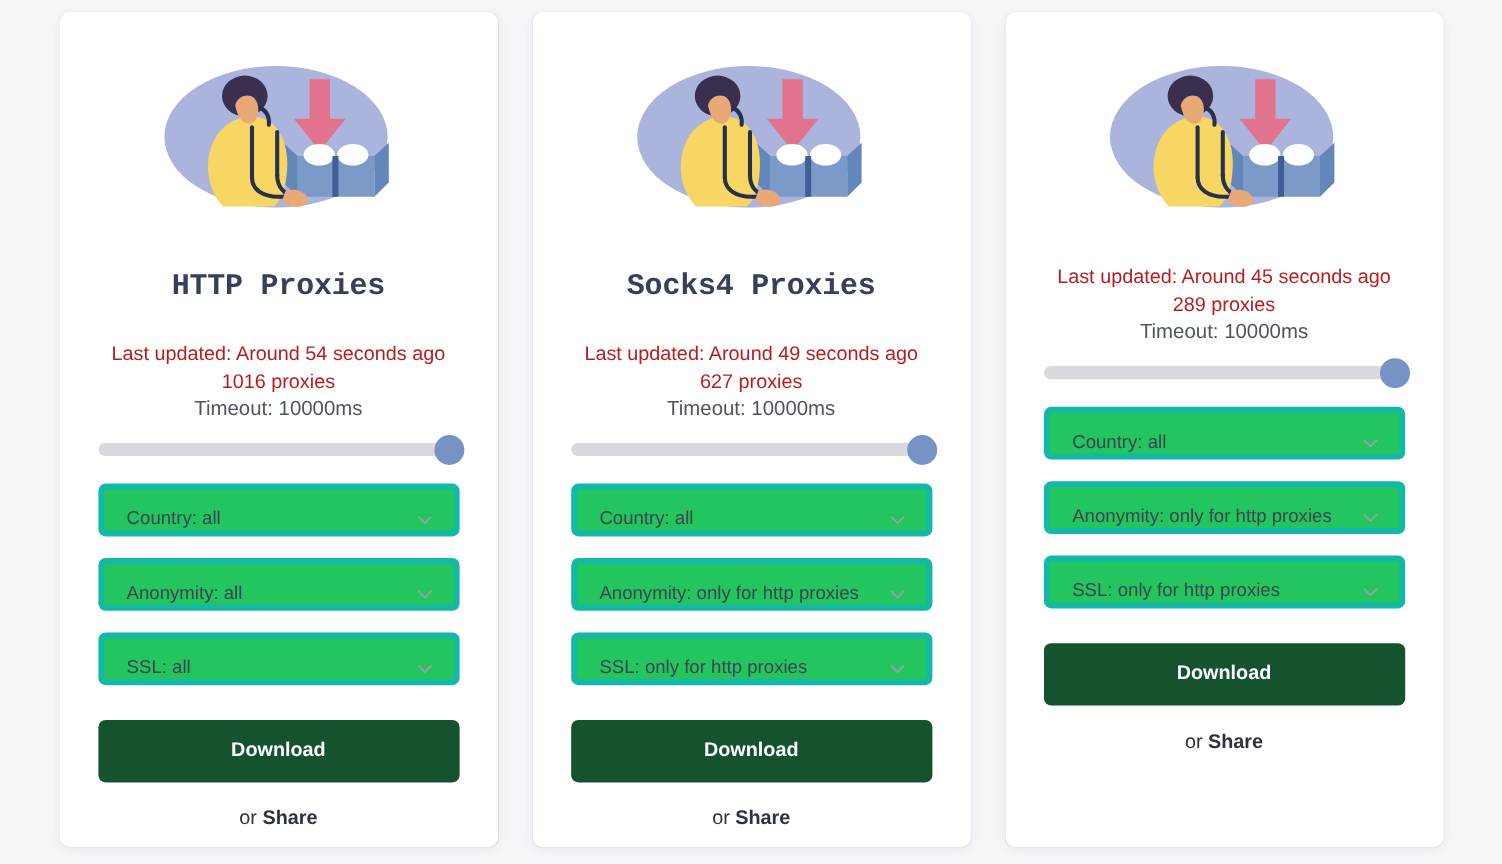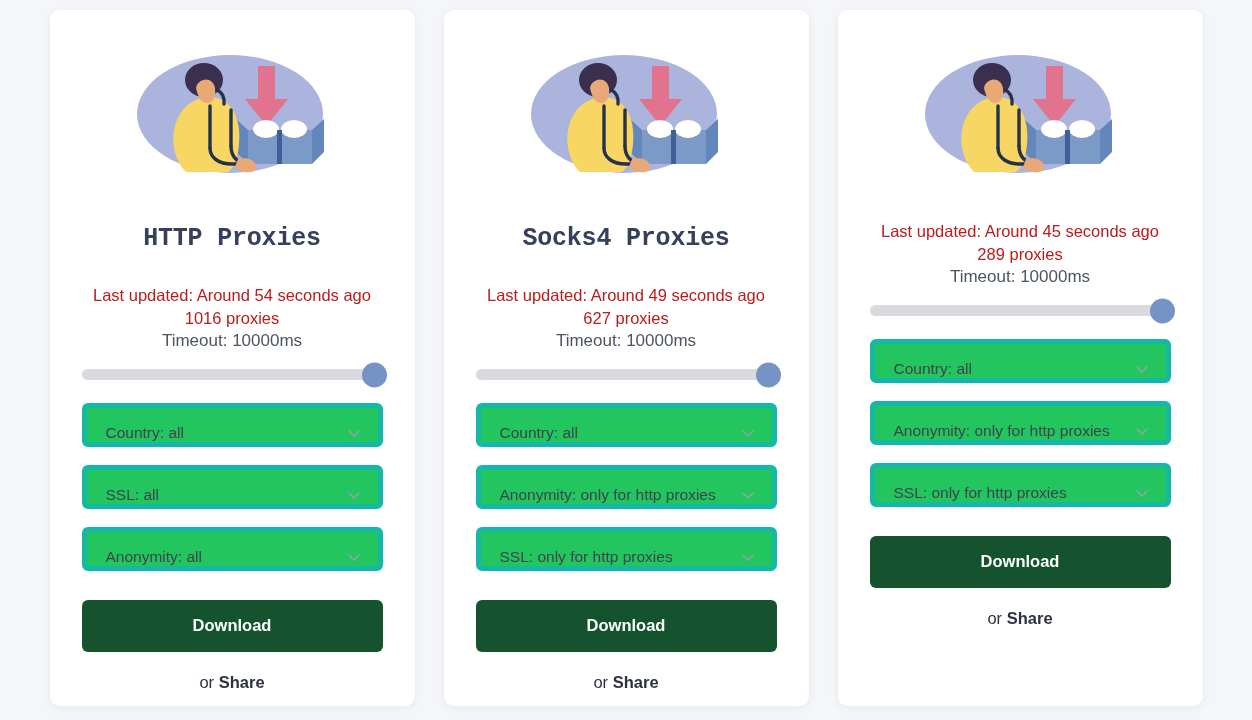--- a/index.html
+++ b/index.html
@@ -192,30 +192,30 @@
     <div class="select-box">
       <span class="select-label">Country: all</span>
       <span class="chevron">
         <svg viewBox="0 0 18 18" xmlns="http://www.w3.org/2000/svg">
             <path d="M4 7 l5 5 l5 -5" stroke="#9aa0ab" stroke-width="1.5" fill="none" stroke-linecap="round" stroke-linejoin="round"></path>
           </svg>
       </span>
     </div>
 
     <div class="select-box">
+      <span class="select-label">Anonymity: all</span>
+      <span class="chevron">
+        <svg viewBox="0 0 18 18" xmlns="http://www.w3.org/2000/svg">
+            <path d="M4 7 l5 5 l5 -5" stroke="#9aa0ab" stroke-width="1.5" fill="none" stroke-linecap="round" stroke-linejoin="round"></path>
+          </svg>
+      </span>
+    </div>
+
+    <div class="select-box">
       <span class="select-label">SSL: all</span>
-      <span class="chevron">
-        <svg viewBox="0 0 18 18" xmlns="http://www.w3.org/2000/svg">
-            <path d="M4 7 l5 5 l5 -5" stroke="#9aa0ab" stroke-width="1.5" fill="none" stroke-linecap="round" stroke-linejoin="round"></path>
-          </svg>
-      </span>
-    </div>
-
-    <div class="select-box">
-      <span class="select-label">Anonymity: all</span>
       <span class="chevron">
         <svg viewBox="0 0 18 18" xmlns="http://www.w3.org/2000/svg">
             <path d="M4 7 l5 5 l5 -5" stroke="#9aa0ab" stroke-width="1.5" fill="none" stroke-linecap="round" stroke-linejoin="round"></path>
           </svg>
       </span>
     </div>
 
     <button class="download-btn">Download</button>
 
     <div class="share-line">

